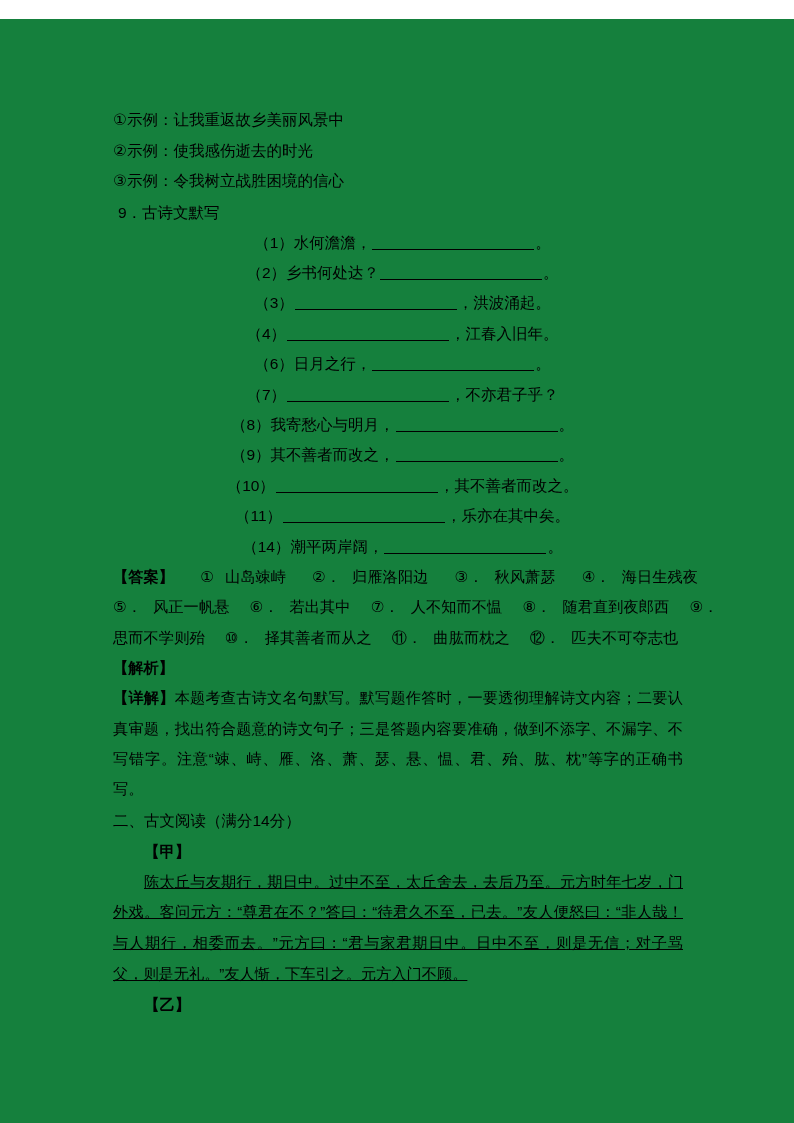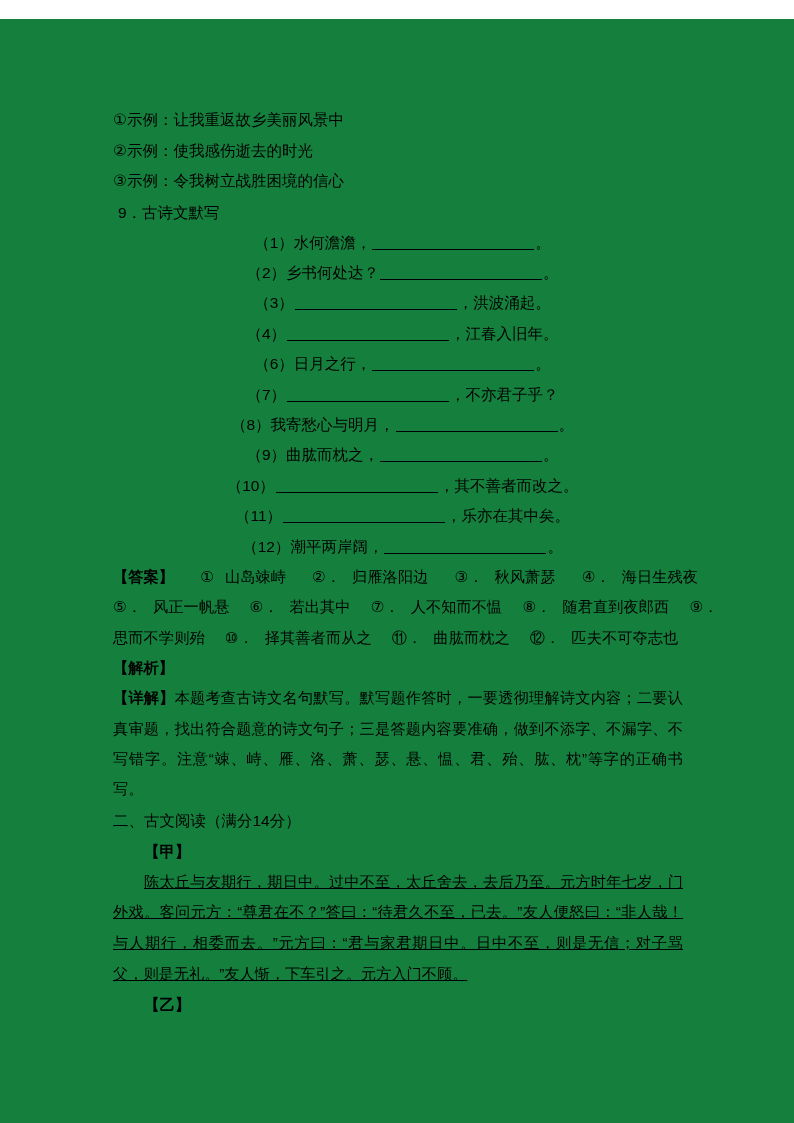--- a/index.html
+++ b/index.html
@@ -133,30 +133,30 @@
     <div class="blank-item">
       <span>（6）</span><span>日月之行，</span><span class="blank b-long"></span><span>。</span>
     </div>
     <div class="blank-item">
       <span>（7）</span><span></span><span class="blank b-long"></span><span>，不亦君子乎？</span>
     </div>
     <div class="blank-item">
       <span>（8）</span><span>我寄愁心与明月，</span><span class="blank b-long"></span><span>。</span>
     </div>
     <div class="blank-item">
-      <span>（9）</span><span>曲肱而枕之，</span><span class="blank b-long"></span><span>。</span>
+      <span>（9）</span><span>其不善者而改之，</span><span class="blank b-long"></span><span>。</span>
     </div>
     <div class="blank-item">
       <span>（10）</span><span></span><span class="blank b-long"></span><span>，其不善者而改之。</span>
     </div>
     <div class="blank-item">
       <span>（11）</span><span></span><span class="blank b-long"></span><span>，乐亦在其中矣。</span>
     </div>
     <div class="blank-item">
-      <span>（12）</span><span>潮平两岸阔，</span><span class="blank b-long"></span><span>。</span>
+      <span>（14）</span><span>潮平两岸阔，</span><span class="blank b-long"></span><span>。</span>
     </div>
 
     <div class="answer-block">
       <div class="ans-line">
         <span class="tag">【答案】</span><span class="gap-lg"></span><span class="circ">①</span><span class="gap-sm"></span><span>山岛竦峙</span><span class="gap-lg"></span><span class="circ">②．</span><span class="gap-sm"></span><span>归雁洛阳边</span><span class="gap-lg"></span><span class="circ">③．</span><span class="gap-sm"></span><span>秋风萧瑟</span><span class="gap-lg"></span><span class="circ">④．</span><span class="gap-sm"></span><span>海日生残夜</span>
       </div>
       <div class="ans-line">
         <span class="circ">⑤．</span><span class="gap-sm"></span><span>风正一帆悬</span><span class="gap-md"></span><span class="circ">⑥．</span><span class="gap-sm"></span><span>若出其中</span><span class="gap-md"></span><span class="circ">⑦．</span><span class="gap-sm"></span><span>人不知而不愠</span><span class="gap-md"></span><span class="circ">⑧．</span><span class="gap-sm"></span><span>随君直到夜郎西</span><span class="gap-md"></span><span class="circ">⑨．</span>
       </div>
       <div class="ans-line">

